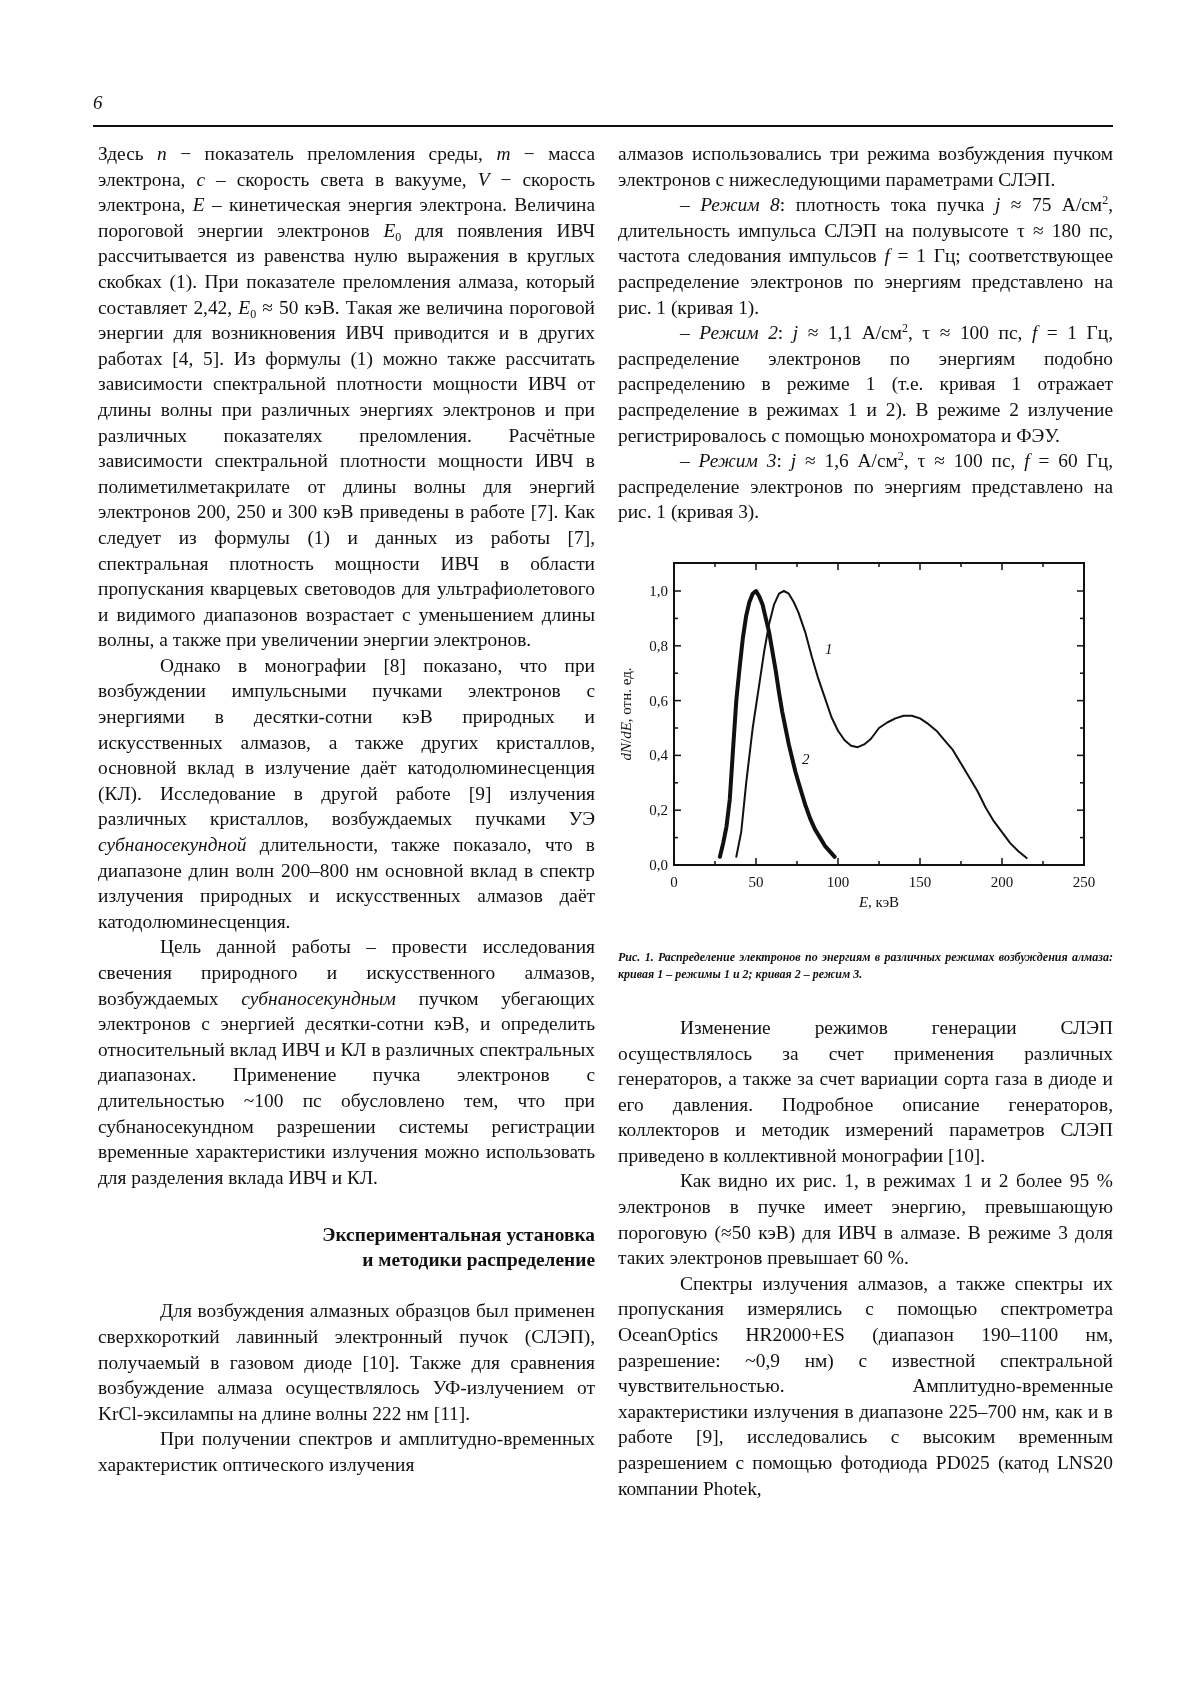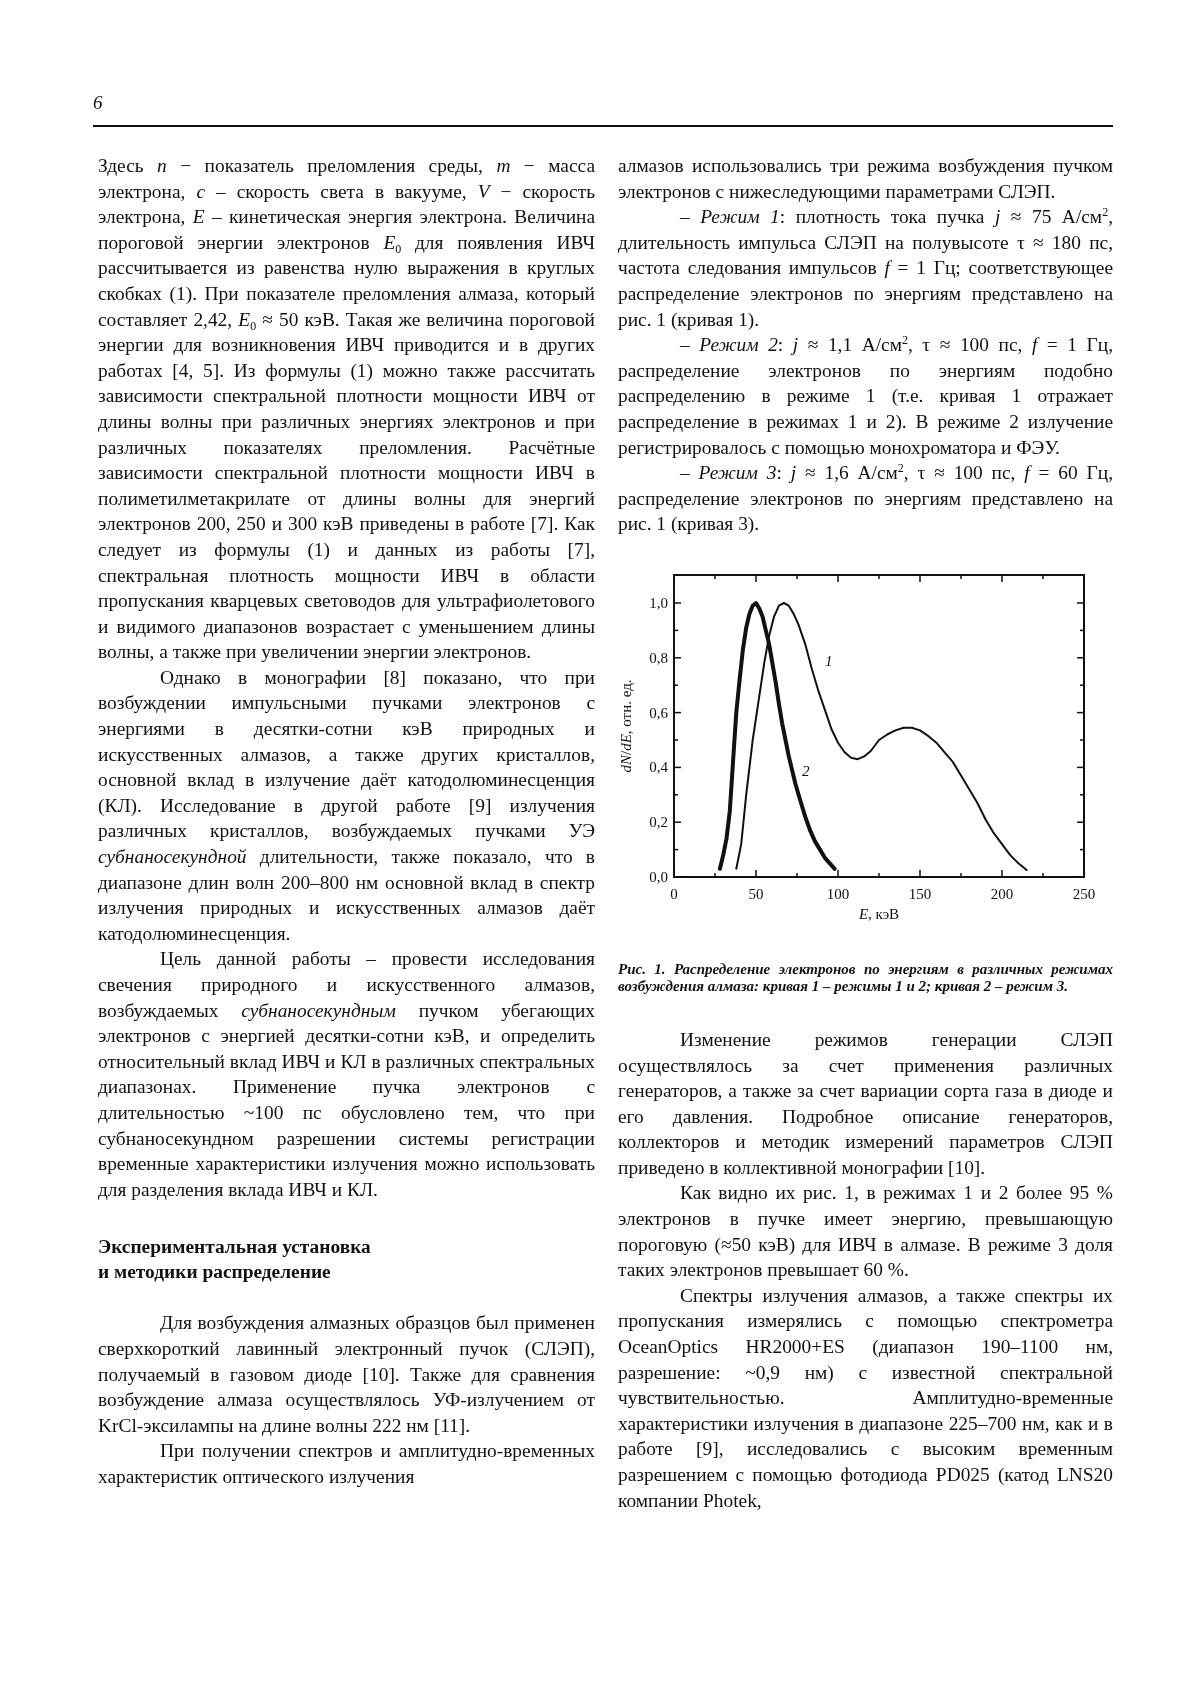--- a/index.html
+++ b/index.html
@@ -1,32 +1,32 @@
 <!DOCTYPE html>
 <html><head>
 <meta charset="utf-8">
 <style>
   html,body{margin:0;padding:0;background:#fff;}
   body{width:1200px;height:1698px;position:relative;font-family:"Liberation Serif","DejaVu Serif",serif;color:#111;overflow:hidden;}
   .header{position:absolute;left:93px;top:92px;width:1020px;height:26px;font-style:italic;font-size:19px;}
   .header .pnum{position:absolute;left:0;top:0;}
   .header .authors{position:absolute;right:0;top:0;}
   .header-rule{position:absolute;left:93px;top:125px;width:1020px;height:2px;background:#111;}
-  .col{position:absolute;font-size:19.4px;line-height:25.6px;text-align:justify;margin-top:12px;}
+  .col{position:absolute;font-size:19.4px;line-height:25.6px;text-align:justify;}
   .col.left{left:98px;top:141px;width:497px;}
   .col.right{left:618px;top:141px;width:495px;}
   .col p{margin:0;}
   .col p.ind{text-indent:62px;}
-  .sect{text-align:left;font-weight:bold;margin:32px 0 26px 0 !important;line-height:25px;}
+  .sect{text-align:right;font-weight:bold;margin:32px 0 26px 0 !important;line-height:25px;}
   i,.it{font-style:italic;}
   sub{font-size:12px;vertical-align:-4px;line-height:0;}
   sup{font-size:12px;vertical-align:7px;line-height:0;}
   .figure{position:relative;width:495px;height:400px;margin:26px 0 0 0;}
   .figure svg{position:absolute;left:0;top:0;}
-  .caption{font-style:italic;font-weight:bold;font-size:15px;line-height:17px;text-align:justify;margin-top:-2px !important;}
+  .caption{font-style:italic;font-weight:bold;font-size:12px;line-height:17px;text-align:justify;margin-top:-2px !important;}
   .gap{height:32px;}
 </style>
 </head>
 <body>
 
 <div class="header">
   <span class="pnum">6</span>
 </div>
 <div class="header-rule"></div>
 
@@ -37,21 +37,21 @@
   <p class="sect">
     <span>Экспериментальная установка</span><br>
     <span>и методики распределение</span>
   </p>
   <p class="ind"><span>Для возбуждения алмазных образцов был применен сверхкороткий лавинный электронный пучок (СЛЭП), получаемый в газовом диоде [10]. Также для сравнения возбуждение алмаза осуществлялось УФ-излучением от KrCl-эксилампы на длине волны 222 нм [11].</span></p>
   <p class="ind"><span>При получении спектров и амплитудно-временных характеристик оптического излучения</span></p>
 </div>
 
 <div class="col right">
   <p><span>алмазов использовались три режима возбуждения пучком электронов с нижеследующими параметрами СЛЭП.</span></p>
-  <p class="ind"><i>– Режим 1</i><span>: плотность тока пучка </span><i>j</i><span> ≈ 75 А/см</span><sup>2</sup><span>, длительность импульса СЛЭП на полувысоте τ ≈ 180 пс, частота следования импульсов </span><i>f</i><span> = 1 Гц; соответствующее  распределение электронов по энергиям  представлено на рис. 1 (кривая 1).</span></p>
+  <p class="ind"><i>– Режим 8</i><span>: плотность тока пучка </span><i>j</i><span> ≈ 75 А/см</span><sup>2</sup><span>, длительность импульса СЛЭП на полувысоте τ ≈ 180 пс, частота следования импульсов </span><i>f</i><span> = 1 Гц; соответствующее  распределение электронов по энергиям  представлено на рис. 1 (кривая 1).</span></p>
   <p class="ind"><i>– Режим 2</i><span>: </span><i>j</i><span> ≈ 1,1 А/см</span><sup>2</sup><span>, τ ≈ 100 пс, </span><i>f</i><span> = 1 Гц, распределение электронов по энергиям  подобно распределению в режиме 1 (т.е. кривая 1 отражает распределение в режимах 1 и 2). В режиме 2 излучение регистрировалось с помощью монохроматора и ФЭУ.</span></p>
   <p class="ind"><i>– Режим 3</i><span>: </span><i>j</i><span> ≈ 1,6 А/см</span><sup>2</sup><span>, τ ≈ 100 пс,  </span><i>f</i><span> = 60 Гц, распределение электронов по энергиям  представлено на рис. 1 (кривая 3).</span></p>
 
   <div class="figure">
     <svg id="chart" width="495" height="400">
         <rect x="56" y="12" width="410" height="302" fill="none" stroke="#111" stroke-width="2"></rect>
         <line x1="56" x2="56" y1="314" y2="307" stroke="#111" stroke-width="1.5"></line>
         <line x1="56" x2="56" y1="12" y2="19" stroke="#111" stroke-width="1.5"></line>
         <line x1="97" x2="97" y1="314" y2="310" stroke="#111" stroke-width="1.5"></line>
         <line x1="97" x2="97" y1="12" y2="16" stroke="#111" stroke-width="1.5"></line>

